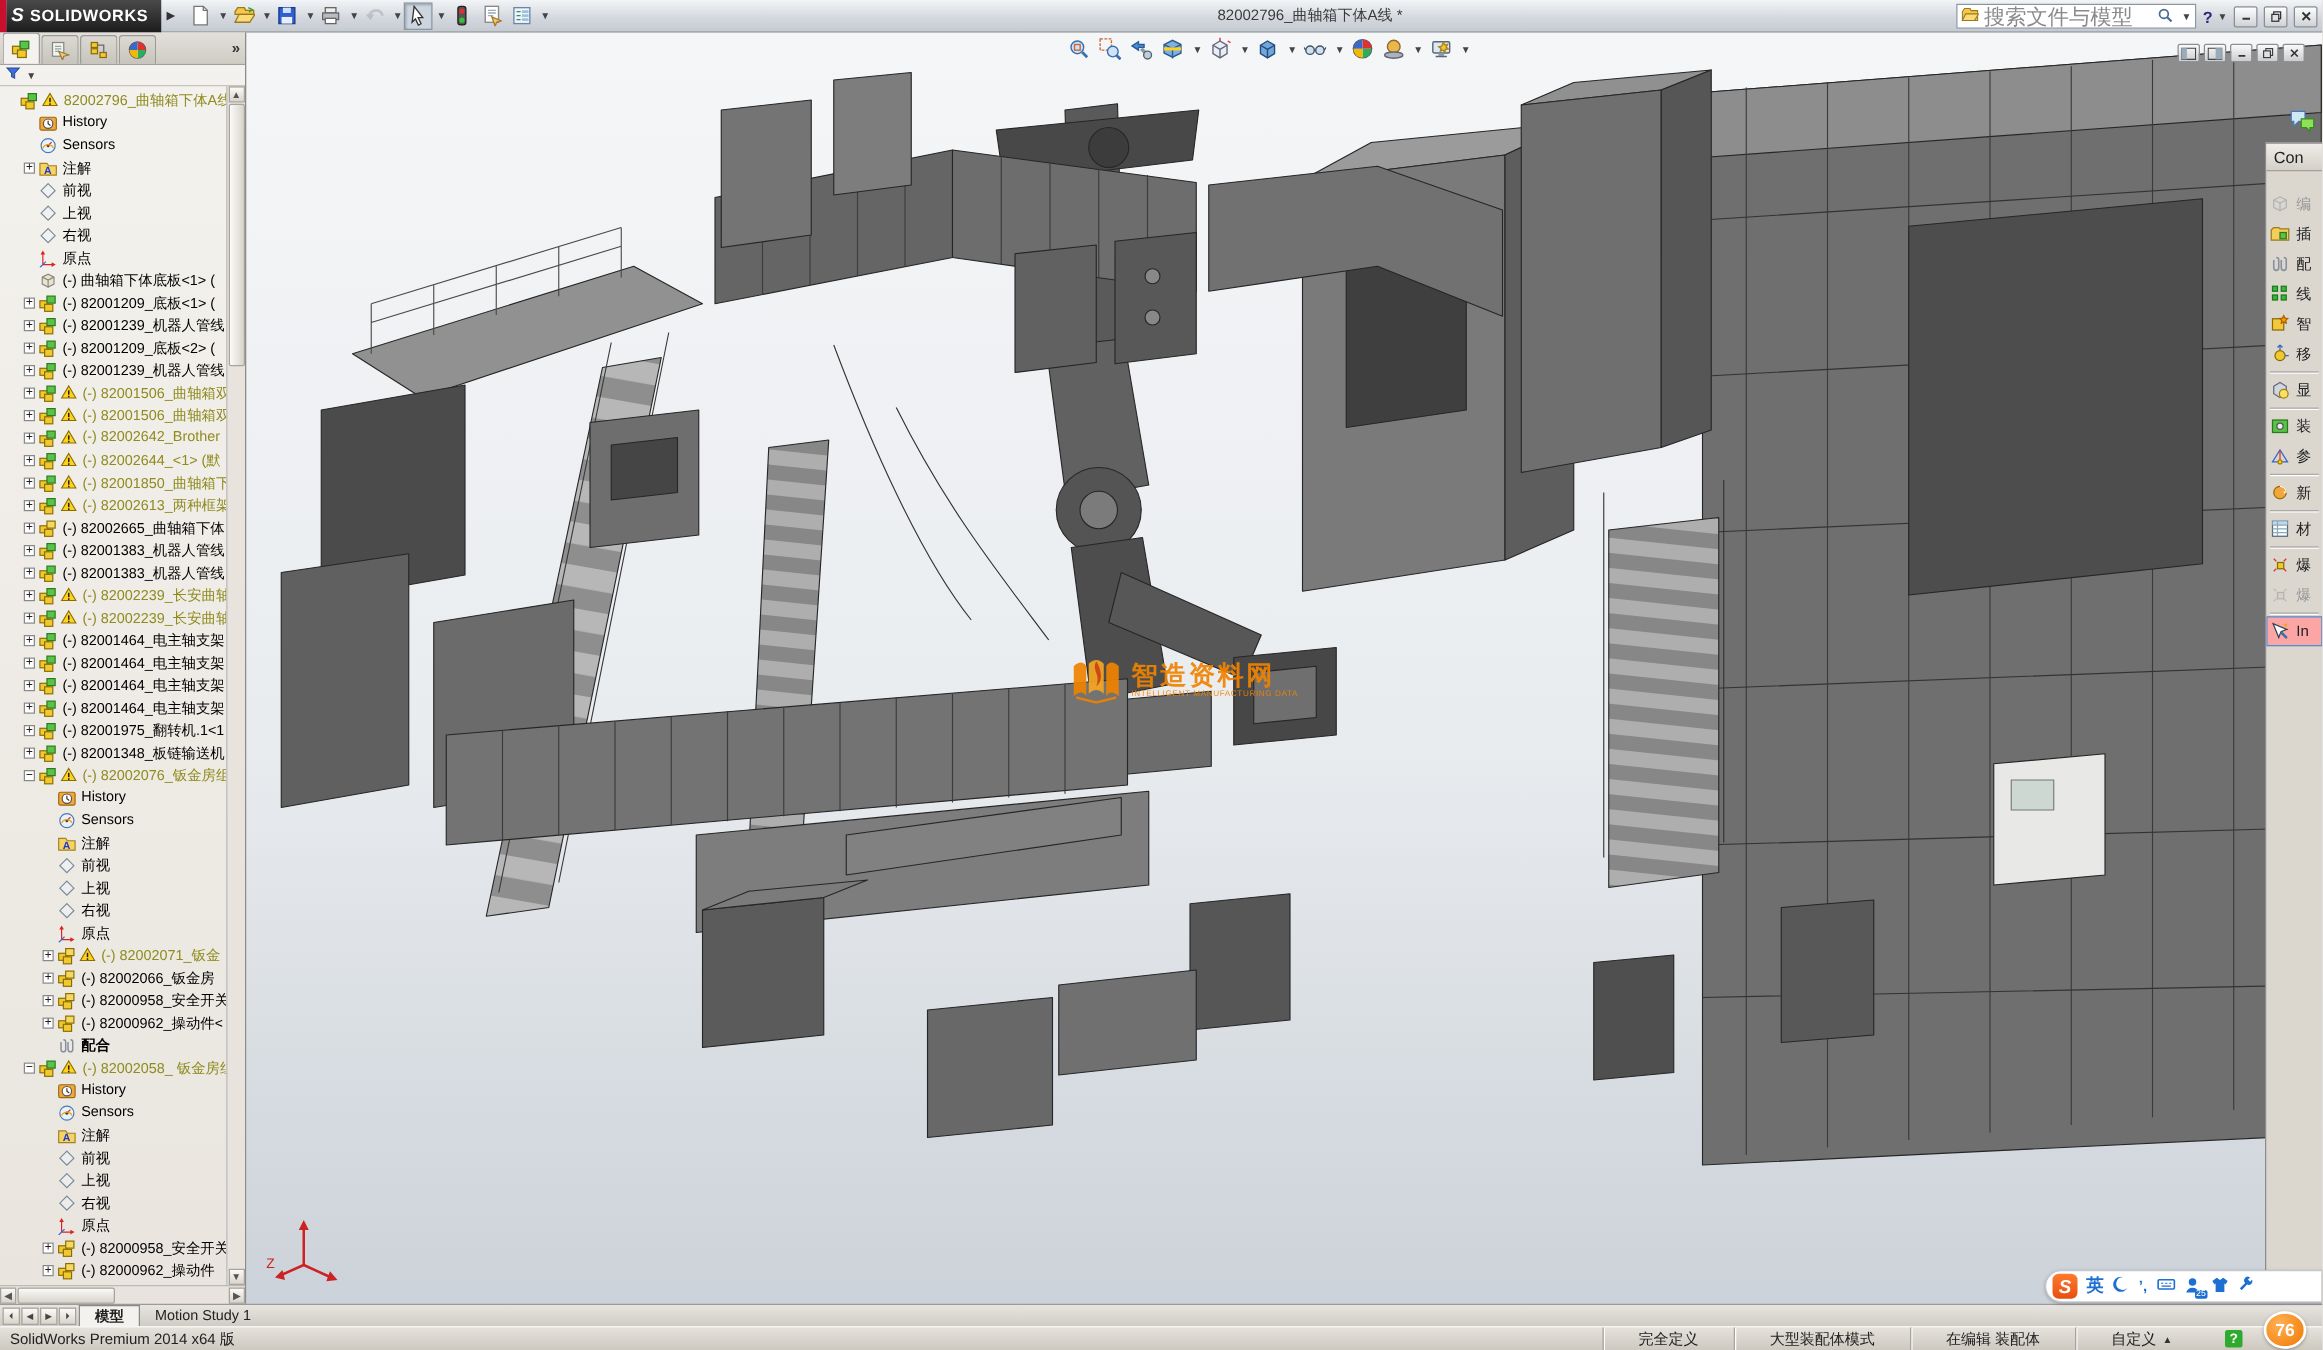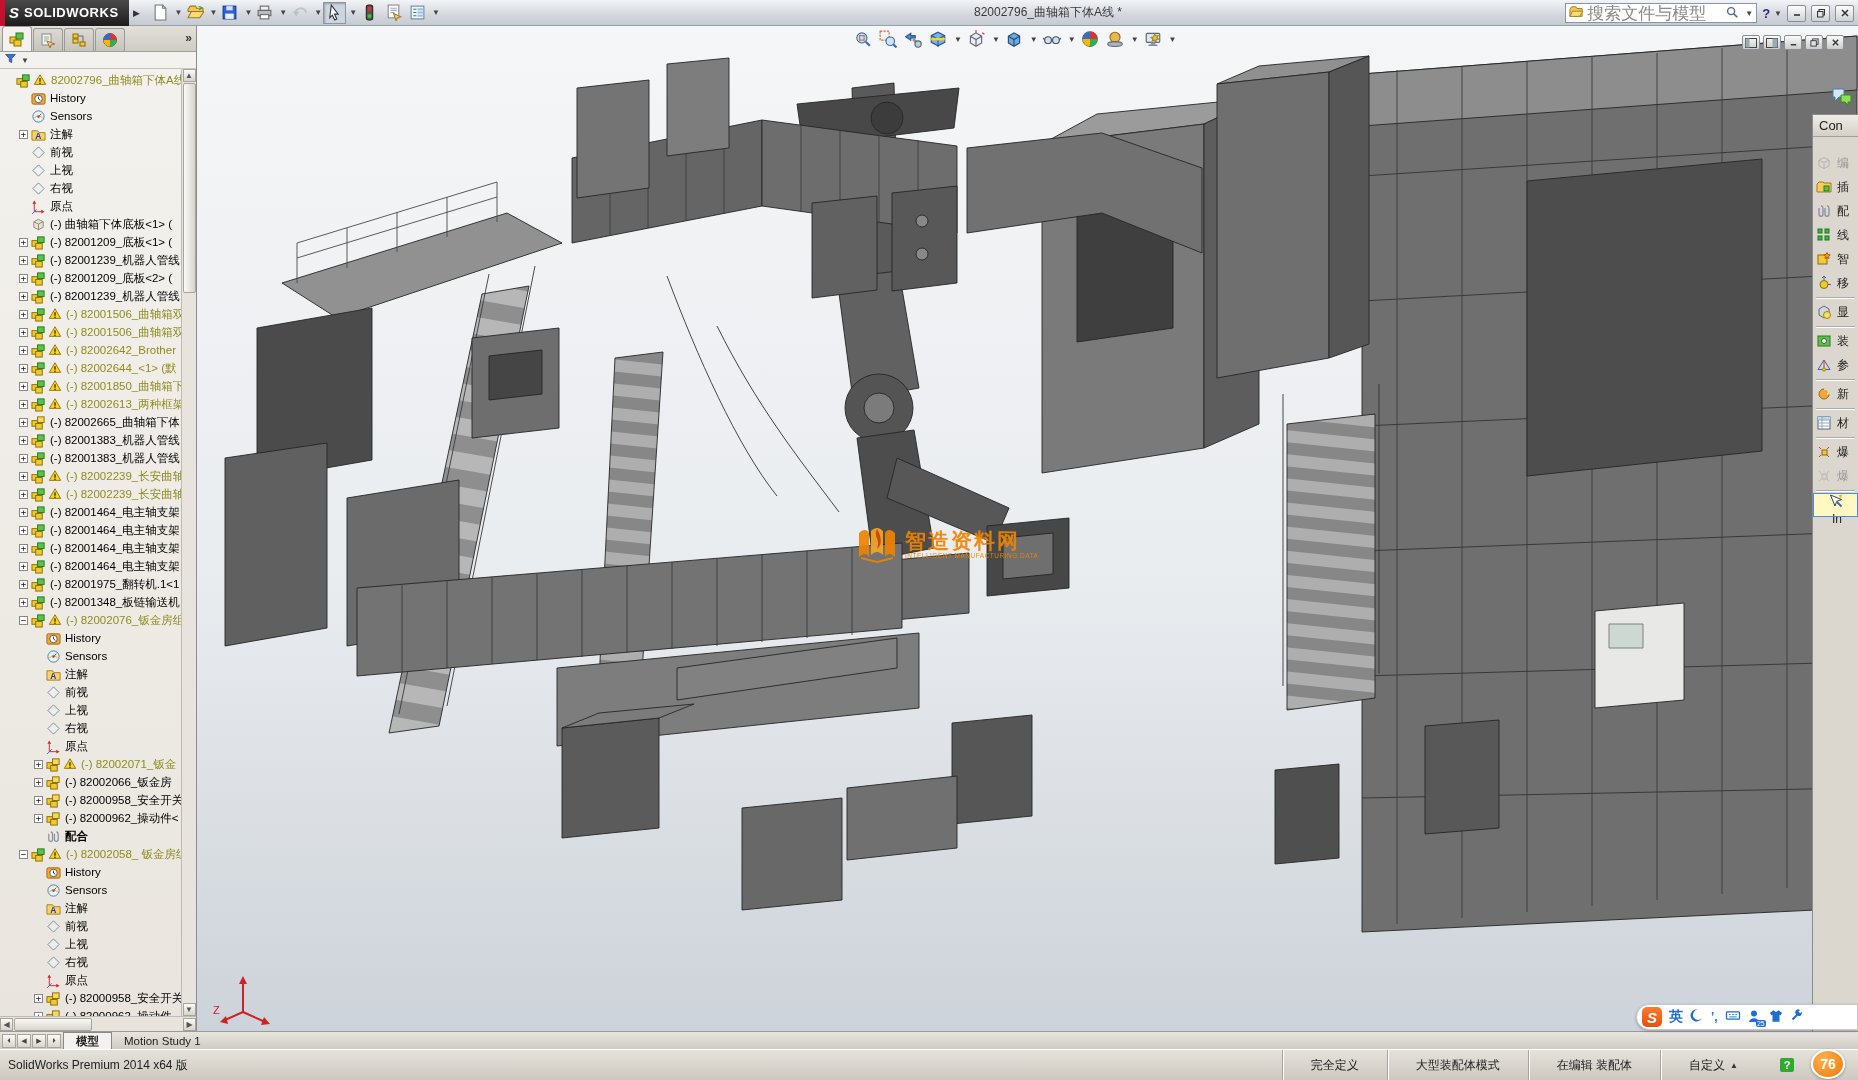--- a/index.html
+++ b/index.html
@@ -74,40 +74,40 @@
 
   
   .right-strip { position:absolute; right:0; top:88px; width:46px; height:922px; background:#dbd7cf;
     border-left:1px solid #8c8c8c; border-top:1px solid #8c8c8c; overflow:hidden; }
   .rs-header { height:22px; display:flex; align-items:center; padding-left:6px; font-size:13px; color:#222;
     background:linear-gradient(#efede9,#d4d0c8); border-bottom:1px solid #a5a19a; }
   .rs-rows { padding-top:14px; }
   .rs-row { height:24px; display:flex; align-items:center; gap:3px; padding-left:3px; font-size:12px; color:#222; white-space:nowrap; }
   .rs-row.disabled { color:#999; }
   .rs-row.disabled svg { opacity:.45; }
-  .rs-row.selected { background:#fef9c3; outline:1px solid #4a90d9; outline-offset:-1px;flex-direction:column; }
+  .rs-row.selected { background:#fca5a5; outline:1px solid #4a90d9; outline-offset:-1px; }
   .rs-sep { height:1px; background:#aaa; margin:2px 3px; box-shadow:0 1px 0 #fff; }
   .comment-ico { position:absolute; right:6px; top:62px; }
 
   
   .bottom-strip { height:18px; flex:none; background:linear-gradient(#e8e5df,#cfccc4); border-top:1px solid #9a9a9a;
     display:flex; align-items:flex-end; position:relative; }
   .nav-btns { display:flex; gap:1px; padding:0 2px 1px 2px; }
   .nvb { width:14px; height:14px; font-size:7px; color:#444; display:flex; align-items:center; justify-content:center;
     background:linear-gradient(#fbfaf8,#d8d4cc); border:1px solid #a8a49c; }
   .doc-tab { height:17px; padding:0 12px; display:flex; align-items:center; font-size:11.5px; color:#222; }
   .doc-tab.active { background:#f4f2ee; border:1px solid #8a8a8a; border-bottom:none; font-weight:bold; }
   .ime-bar { position:absolute; right:0; bottom:19px; height:26px; width:222px; background:#fff; border:1px solid #c5c9ce;
     border-radius:13px 0 0 13px; display:flex; align-items:center; gap:7px; padding:0 6px 0 5px; box-shadow:0 1px 3px rgba(0,0,0,.25); z-index:5; }
   .sogou-s { width:20px; height:20px; border-radius:5px; background:linear-gradient(#ff7b2e,#e84e10); color:#fff;
     font-weight:bold; font-size:15px; font-style:italic; display:flex; align-items:center; justify-content:center; }
   .ime-lang { color:#1d6fd1; font-weight:bold; font-size:14px; }
 
   
-  .statusbar { height:31px; flex:none; background:linear-gradient(#e5e2db,#cdc9c1); border-top:1px solid #fff;
+  .statusbar { height:19px; flex:none; background:linear-gradient(#e5e2db,#cdc9c1); border-top:1px solid #fff;
     display:flex; align-items:center; font-size:12px; color:#222; position:relative; }
   .sb-left { padding-left:8px; }
   .sb-right { margin-left:auto; display:flex; align-items:center; height:100%; margin-right:64px; }
   .sb-field { padding:0 28px; height:100%; display:flex; align-items:center; border-left:1px solid #a8a49c; box-shadow:inset 1px 0 0 #fff; white-space:nowrap; }
   .sb-custom { display:flex; align-items:center; gap:5px; }
   .sb-arrow { font-size:8px; color:#333; }
   .sb-help { width:14px; height:14px; background:#2faa2f; color:#fff; font-weight:bold; font-size:11px;
     display:flex; align-items:center; justify-content:center; border-radius:2px; margin-left:14px; }
   .badge76 { position:absolute; right:13px; bottom:1px; width:34px; height:30px; border-radius:50%;
     background:radial-gradient(circle at 35% 30%,#ffb054,#f07800); border:2px solid #fff; color:#fff;

